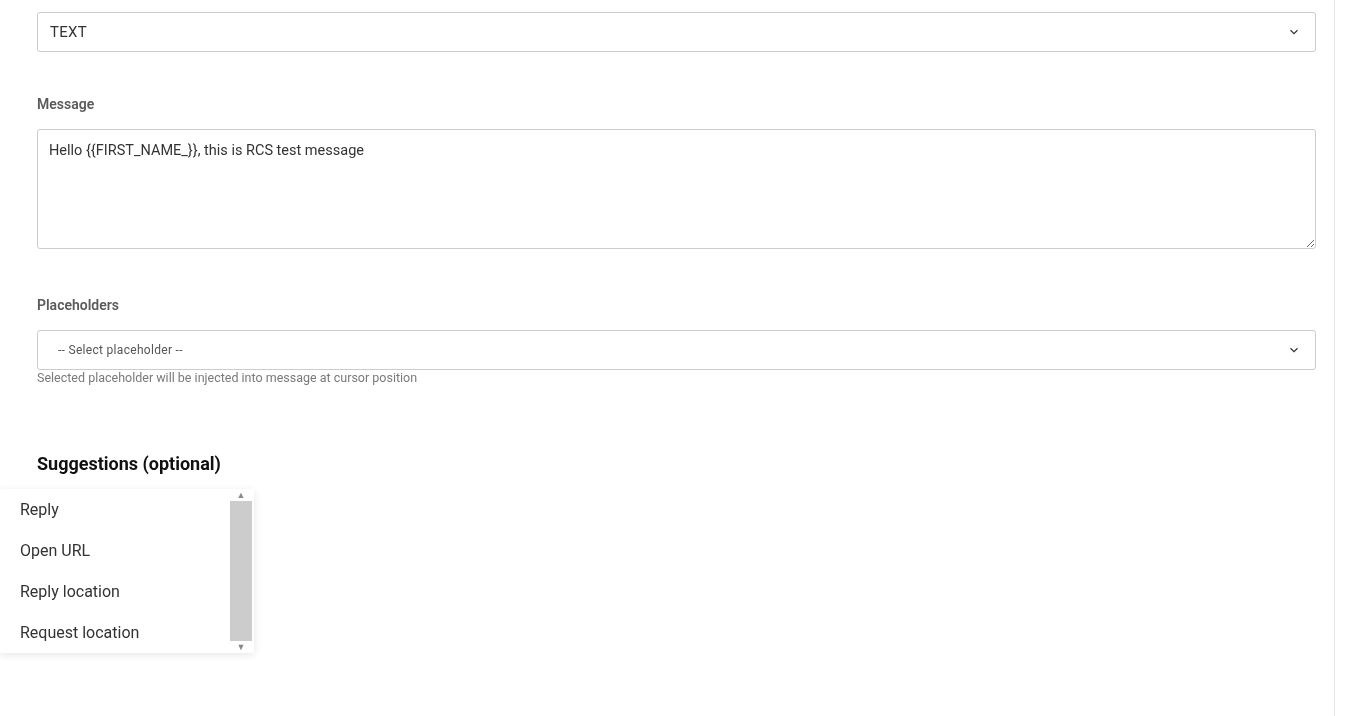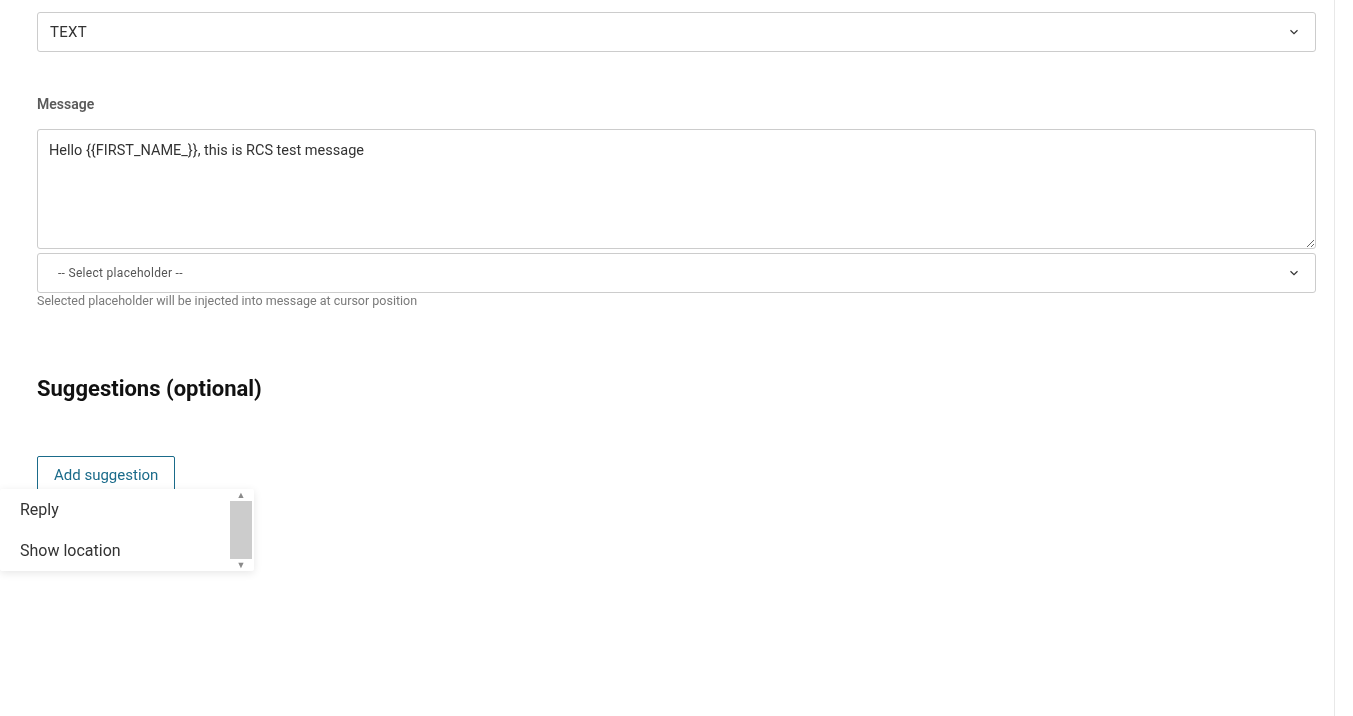--- a/index.html
+++ b/index.html
@@ -70,21 +70,21 @@
       font-size: 14.5px;
       color: #333;
       resize: both;
       line-height: 1.4;
     }
     .helper-text {
       font-size: 12.5px;
       color: #7a7a7a;
     }
     .section-heading {
-      font-size: 22px;
+      font-size: 18px;
       font-weight: 700;
       color: #111;
       margin-top: 68px;
     }
     .outline-button {
       margin-top: 55px;
       border: 1.5px solid #1a6b8a;
       background: #fff;
       color: #1a6b8a;
       padding: 9px 16px;
@@ -152,40 +152,43 @@
     <span class="chevron-down">
       <svg viewBox="0 0 24 24">
           <polyline points="6 9 12 15 18 9"></polyline>
         </svg>
     </span>
   </div>
 
   <label class="field-label">Message</label>
   <textarea class="textarea-field" style="">Hello {{FIRST_NAME_}}, this is RCS test message</textarea>
 
+  <label class="field-label">Placeholders</label>
   <div class="select-field placeholder-select">
     <span class="value">-- Select placeholder --</span>
     <span class="chevron-down">
       <svg viewBox="0 0 24 24">
           <polyline points="6 9 12 15 18 9"></polyline>
         </svg>
     </span>
   </div>
   <div class="helper-text">Selected placeholder will be injected into message at cursor position</div>
 
   <h3 class="section-heading">Suggestions (optional)</h3>
 
   <button class="outline-button">Add suggestion</button>
 
 </div>
 
 <div class="dropdown-menu">
   <div class="dropdown-scroll">
     <div class="dropdown-item">Reply</div>
-    <div class="dropdown-item">Show location</div>
+    <div class="dropdown-item">Open URL</div>
+    <div class="dropdown-item">Reply location</div>
+    <div class="dropdown-item">Request location</div>
     <div class="sbar">
       <div class="sbar-btn">▲</div>
       <div class="sbar-track"></div>
       <div class="sbar-btn">▼</div>
     </div>
   </div>
 </div>
 
 <div class="right-border"></div>
 

